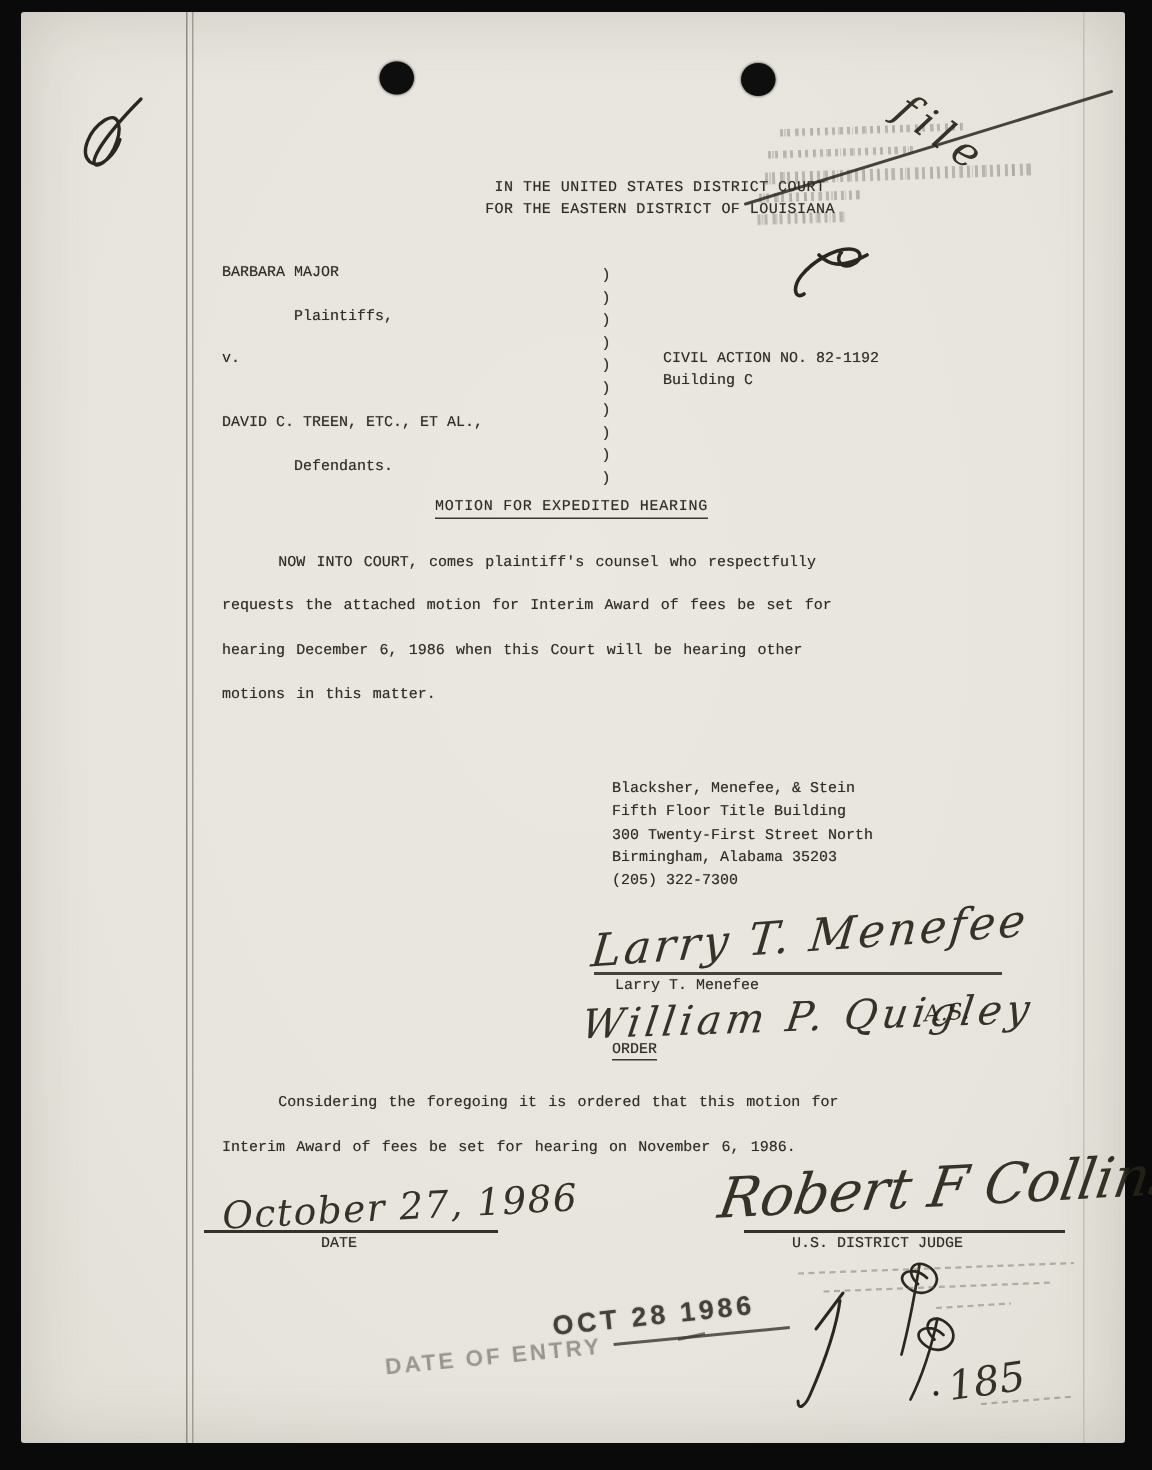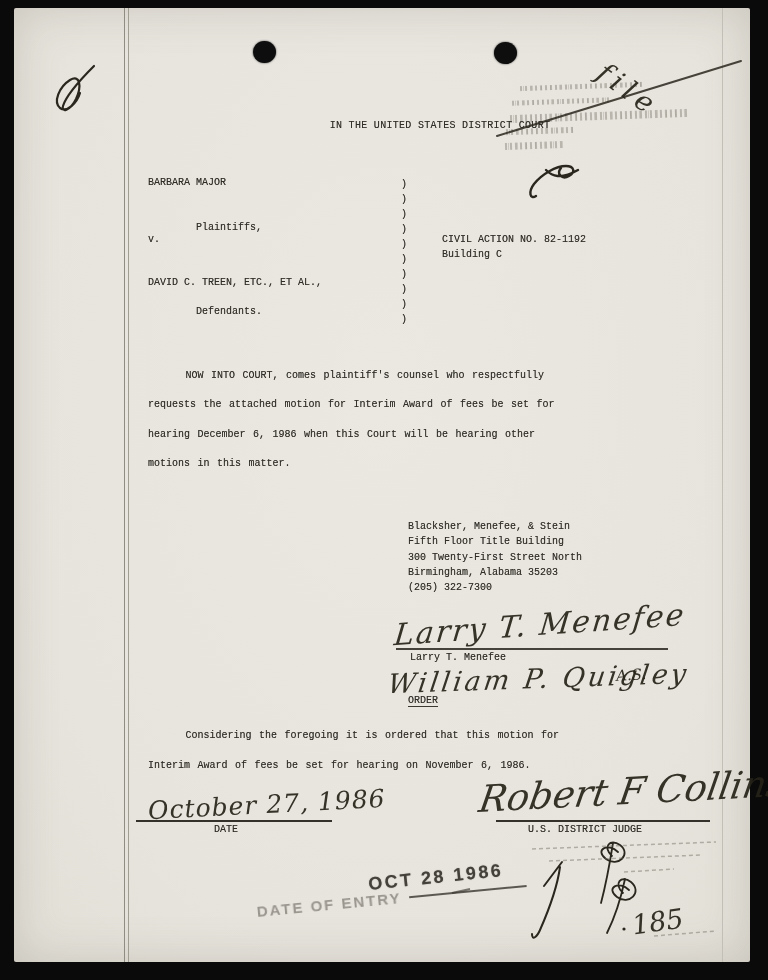--- a/index.html
+++ b/index.html
@@ -44,39 +44,41 @@
     <div class="hole" style="left:253px;top:41px;"></div>
     <div class="hole" style="left:494px;top:42px;"></div>
 
     <div class="speck" style="left:520px;top:84px;width:122px;height:5px;"></div>
     <div class="speck" style="left:512px;top:99px;width:100px;height:5px;"></div>
     <div class="speck" style="left:510px;top:112px;width:178px;height:8px;"></div>
     <div class="speck" style="left:506px;top:128px;width:70px;height:6px;"></div>
     <div class="speck" style="left:505px;top:142px;width:58px;height:7px;"></div>
 
     <div class="mono abs" style="left:250px;top:120px;width:380px;text-align:center;letter-spacing:.3px;">IN THE UNITED STATES DISTRICT COURT</div>
+    <div class="mono abs" style="left:250px;top:135px;width:380px;text-align:center;letter-spacing:.3px;">FOR THE EASTERN DISTRICT OF LOUISIANA</div>
 
     <div class="mono abs" style="left:148px;top:177px;">BARBARA MAJOR</div>
-    <div class="mono abs" style="left:196px;top:206px;margin-top:16px;">Plaintiffs,</div>
+    <div class="mono abs" style="left:196px;top:206px;">Plaintiffs,</div>
     <div class="mono abs" style="left:148px;top:234px;">v.</div>
     <div class="mono abs" style="left:148px;top:277px;">DAVID C. TREEN, ETC., ET AL.,</div>
     <div class="mono abs" style="left:196px;top:306px;">Defendants.</div>
     <div class="mono abs ml" style="left:401px;top:177px;line-height:15.05px;">)
 )
 )
 )
 )
 )
 )
 )
 )
 )</div>
     <div class="mono abs" style="left:442px;top:234px;">CIVIL ACTION NO. 82-1192</div>
     <div class="mono abs" style="left:442px;top:249px;">Building C</div>
 
+    <div class="mono abs" style="left:290px;top:333px;letter-spacing:.5px;border-bottom:1.5px solid #3a3831;padding-bottom:1px;">MOTION FOR EXPEDITED HEARING</div>
     <div class="mono abs ml" style="left:148px;top:361px;line-height:29.3px;word-spacing:1.5px;width:584px;">     NOW INTO COURT, comes plaintiff's counsel who respectfully
 requests the attached motion for Interim Award of fees be set for
 hearing December 6, 1986 when this Court will be hearing other
 motions in this matter.</div>
     <div class="mono abs ml" style="left:408px;top:519px;line-height:15.3px;">Blacksher, Menefee, &amp; Stein
 Fifth Floor Title Building
 300 Twenty-First Street North
 Birmingham, Alabama 35203
 (205) 322-7300</div>
 

